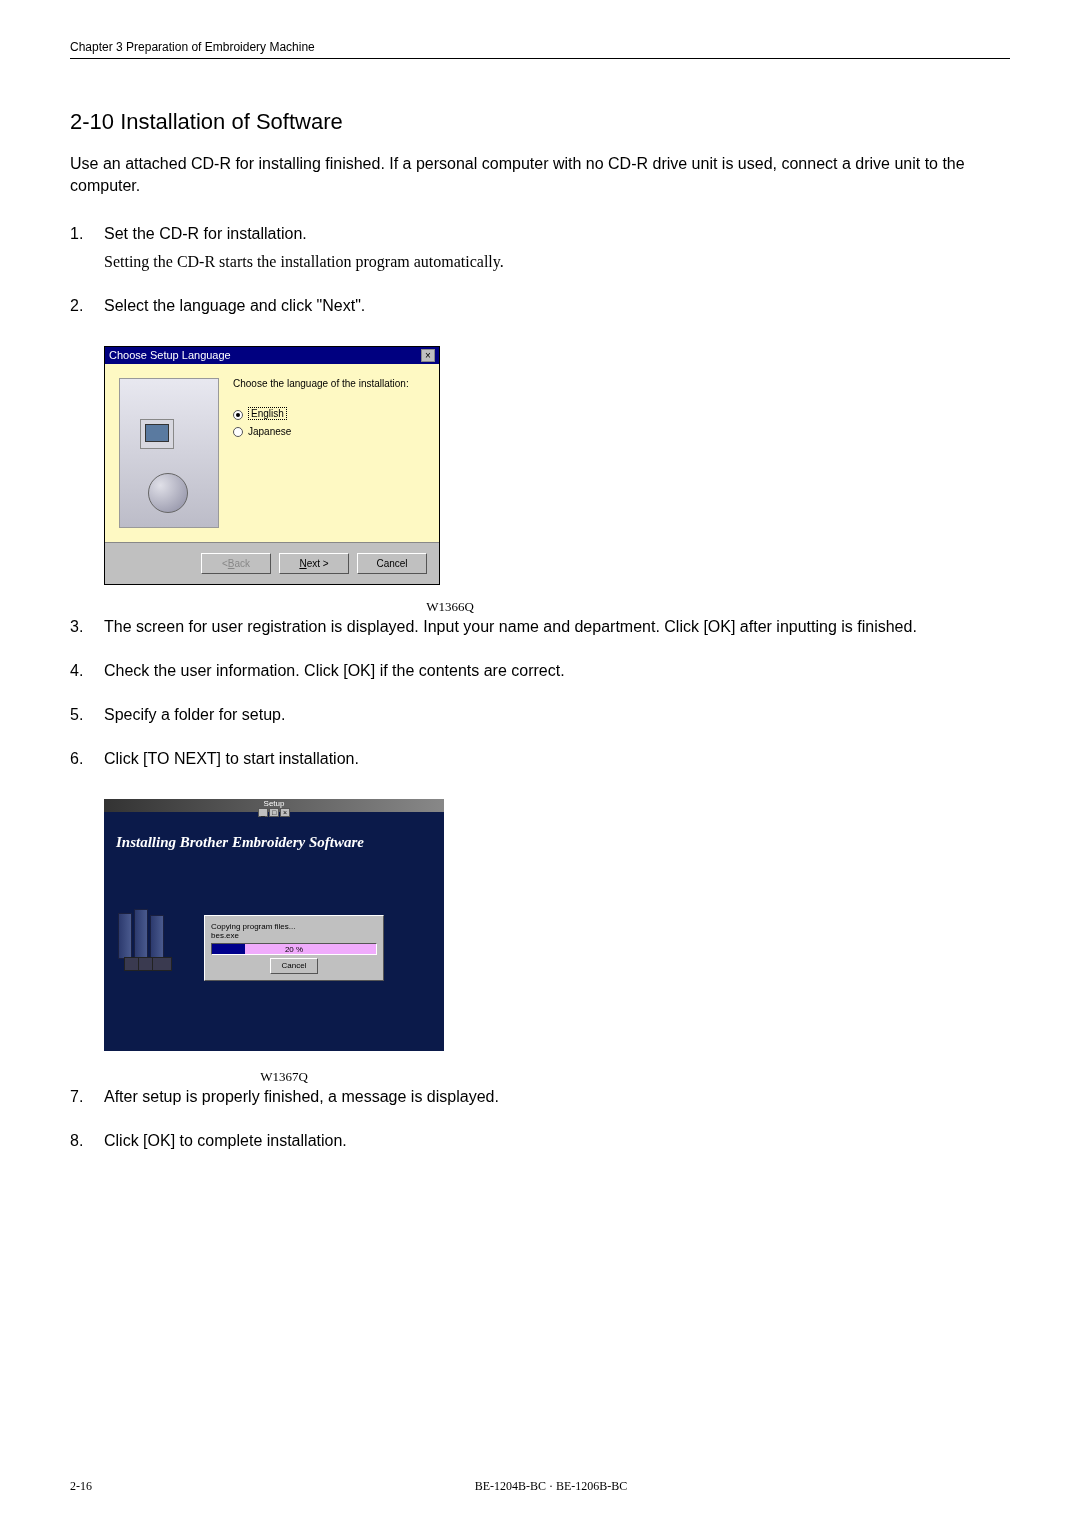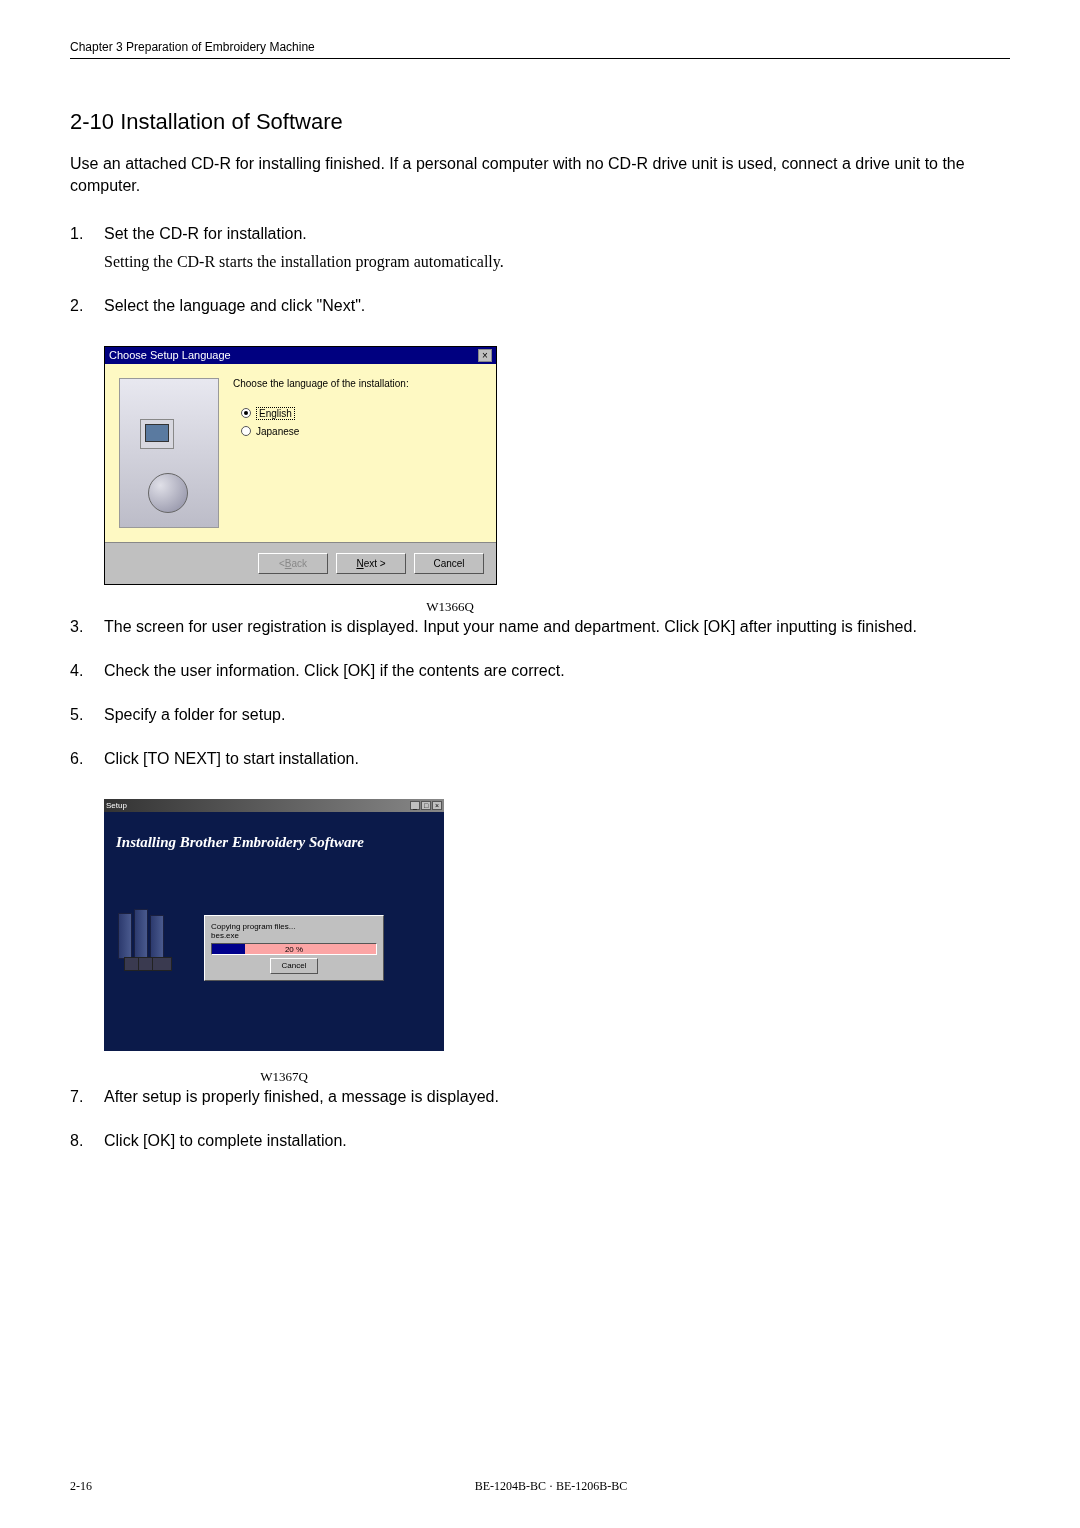--- a/index.html
+++ b/index.html
@@ -49,21 +49,21 @@
     }
     .fig-label {
       font-family: 'Times New Roman', serif;
       font-size: 13px;
       text-align: right;
       margin-left: 34px;
       width: 370px;
     }
     
     .dialog1 {
-      width: 393px;
+      width: 336px;
       border: 1px solid #000;
       background: #c0c0c0;
       font-family: 'MS Sans Serif', Arial, sans-serif;
       font-size: 11px;
     }
     .dialog1 .titlebar {
       background: #000080;
       color: #fff;
       padding: 2px 4px;
       display: flex;
@@ -112,21 +112,21 @@
     .dialog1 .splash .globe {
       position: absolute;
       bottom: 14px; left: 28px;
       width: 40px; height: 40px;
       border-radius: 50%;
       background: radial-gradient(circle at 30% 30%, #e0e0e8, #8a8aa0);
       border: 1px solid #666;
     }
     .dialog1 .rightcol { flex: 1; }
     .dialog1 .instr { margin-bottom: 18px; font-size: 10px; }
-    .dialog1 .radio-row { margin: 6px 8px; font-size: 10px; display: flex; align-items: center; }
+    .dialog1 .radio-row { margin: 6px 0; font-size: 10px; display: flex; align-items: flex-end; }
     .dialog1 .radio {
       width: 10px; height: 10px;
       border-radius: 50%;
       border: 1px solid #555;
       background: #fff;
       margin-right: 5px;
       display: inline-flex;
       justify-content: center;
       align-items: center;
     }
@@ -169,20 +169,21 @@
     }
     .dialog2 .titlebar2 {
       height: 13px;
       background: linear-gradient(to right, #333, #888);
       color: #fff;
       font-size: 8px;
       padding: 0 2px;
       display: flex;
       justify-content: space-between;
       align-items: center;
+      flex-direction: column;
     }
     .dialog2 .winbtns { display: flex; gap: 1px; }
     .dialog2 .winbtns span {
       width: 10px; height: 9px; background: #c0c0c0; border: 1px solid #555;
       font-size: 7px; line-height: 8px; text-align: center; color: #000;
     }
     .dialog2 .install-title {
       color: #fff;
       font-family: 'Times New Roman', serif;
       font-style: italic;
@@ -220,21 +221,21 @@
       background: #c0c0c0;
       border: 1px solid;
       border-color: #fff #555 #555 #fff;
       padding: 6px;
       font-size: 8px;
       color: #000;
     }
     .dialog2 .pbar-out {
       width: 100%;
       height: 12px;
-      background: #fca5a5;
+      background: #f0abfc;
       border: 1px solid;
       border-color: #555 #fff #fff #555;
       position: relative;
       margin: 3px 0;
     }
     .dialog2 .pbar-in {
       position: absolute;
       left: 0; top: 0;
       height: 100%; width: 20%;
       background: #00008b;

